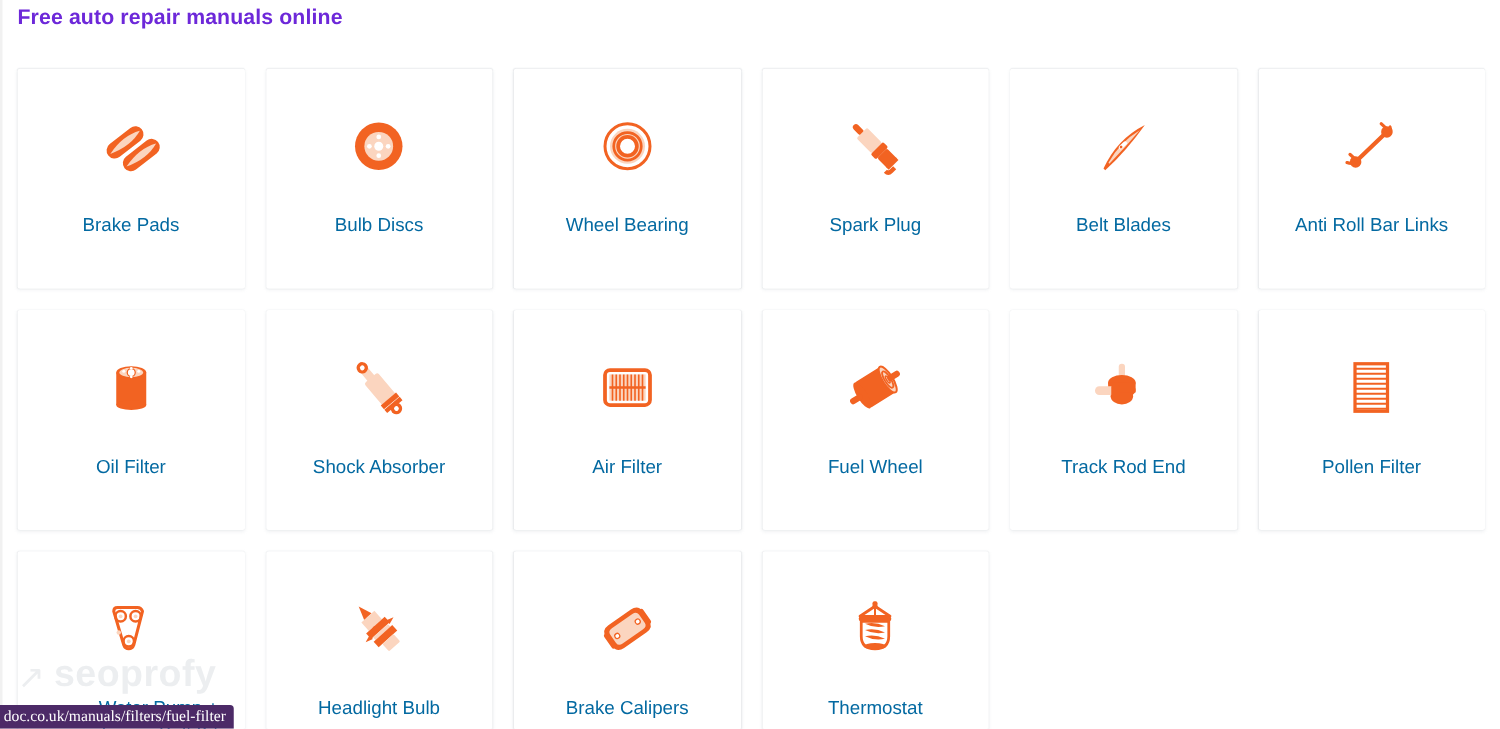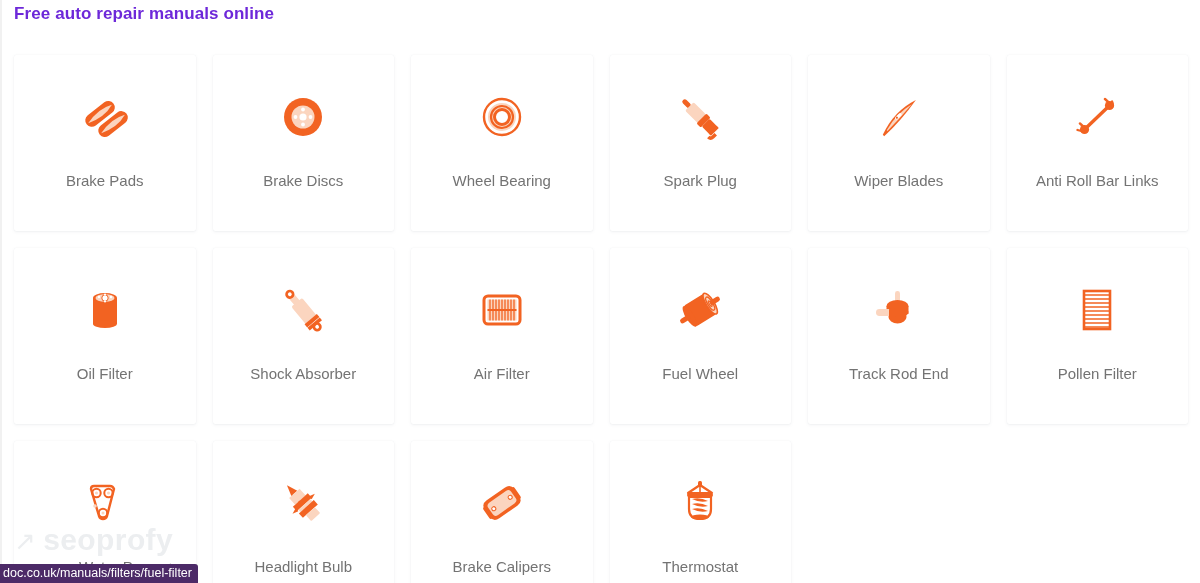--- a/index.html
+++ b/index.html
@@ -68,21 +68,21 @@
     align-items: center;
     justify-content: center;
     flex: none;
   }
   .card-icon svg { display: block; }
 
   .card-label {
     margin-top: 22px;
     font-size: 15px;
     line-height: 20px;
-    color: #737373;
+    color: #0369a1;
     text-align: right;
     padding: 0 10px;
     max-width: 160px;
   }
 
   
   .watermark {
     position: absolute;
     left: 14px;
     top: 523px;
@@ -111,21 +111,21 @@
     bottom: 0;
     height: 19px;
     background: #4c2a67;
     color: #ffffff;
     font-size: 12.5px;
     line-height: 19px;
     padding: 0 6px 0 3px;
     border-top-right-radius: 3px;
     white-space: nowrap;
     z-index: 10;
-    font-family: Liberation Sans, sans-serif;
+    font-family: Liberation Serif, serif;
   }
 </style>
 </head>
 <body>
 
 <div class="page-edge"></div>
 
 <h1 class="page-heading">Free auto repair manuals online</h1>
 
 <div class="grid" id="grid">
@@ -147,21 +147,21 @@
         <svg xmlns="http://www.w3.org/2000/svg" width="64" height="64" viewBox="0 0 64 64">
         <circle cx="32" cy="32" r="19" fill="#f26322"></circle>
         <circle cx="32" cy="32" r="11.5" fill="#fbd5bf"></circle>
         <circle cx="32" cy="32" r="3.6" fill="#fff"></circle>
         <circle cx="32" cy="24.5" r="1.9" fill="#fff"></circle>
         <circle cx="32" cy="39.5" r="1.9" fill="#fff"></circle>
         <circle cx="24.5" cy="32" r="1.9" fill="#fff"></circle>
         <circle cx="39.5" cy="32" r="1.9" fill="#fff"></circle>
       </svg>
       </div>
-      <div class="card-label">Brake Discs</div>
+      <div class="card-label">Bulb Discs</div>
     </div>
     <div class="card">
       <div class="card-icon">
         <svg xmlns="http://www.w3.org/2000/svg" width="64" height="64" viewBox="0 0 64 64">
         <circle cx="32" cy="32" r="18" fill="none" stroke="#f26322" stroke-width="2.4"></circle>
         <circle cx="32" cy="32" r="14" fill="#fbd5bf"></circle>
         <circle cx="32" cy="32" r="11" fill="none" stroke="#f26322" stroke-width="2.2"></circle>
         <circle cx="32" cy="32" r="7.5" fill="#fff"></circle>
         <circle cx="32" cy="32" r="7.5" fill="none" stroke="#f26322" stroke-width="3"></circle>
       </svg>
@@ -188,21 +188,21 @@
       <div class="card-icon">
         <svg xmlns="http://www.w3.org/2000/svg" width="64" height="64" viewBox="0 0 64 64">
         <g transform="rotate(-43 32 32)">
           <path d="M8 34 Q32 24 56 31 Q32 36 8 36 Z" fill="#f26322"></path>
           <path d="M14 33.4 Q32 27.5 50 31.4 Q32 33.6 14 34.4 Z" fill="#fbd5bf"></path>
           <rect x="28" y="29.5" width="8" height="3" rx="1.5" fill="#fff"></rect>
           <circle cx="30" cy="31" r="1.1" fill="#f26322"></circle>
         </g>
         </svg>
       </div>
-      <div class="card-label">Wiper Blades</div>
+      <div class="card-label">Belt Blades</div>
     </div>
     <div class="card">
       <div class="card-icon">
         <svg xmlns="http://www.w3.org/2000/svg" width="64" height="64" viewBox="0 0 64 64">
         <g transform="rotate(0 32 32)">
           <line x1="20" y1="44" x2="44" y2="21" stroke="#f26322" stroke-width="3.4" stroke-linecap="round"></line>
           <circle cx="44.5" cy="20.5" r="4.6" fill="#f26322"></circle>
           <circle cx="19.5" cy="44.5" r="4.6" fill="#f26322"></circle>
           <path d="M40 14 q4 3 5.5 6.5" stroke="#f26322" stroke-width="2.6" fill="none" stroke-linecap="round"></path>
           <path d="M47 16.5 q1 2.5 0.5 5" stroke="#f26322" stroke-width="2.4" fill="none" stroke-linecap="round"></path>

